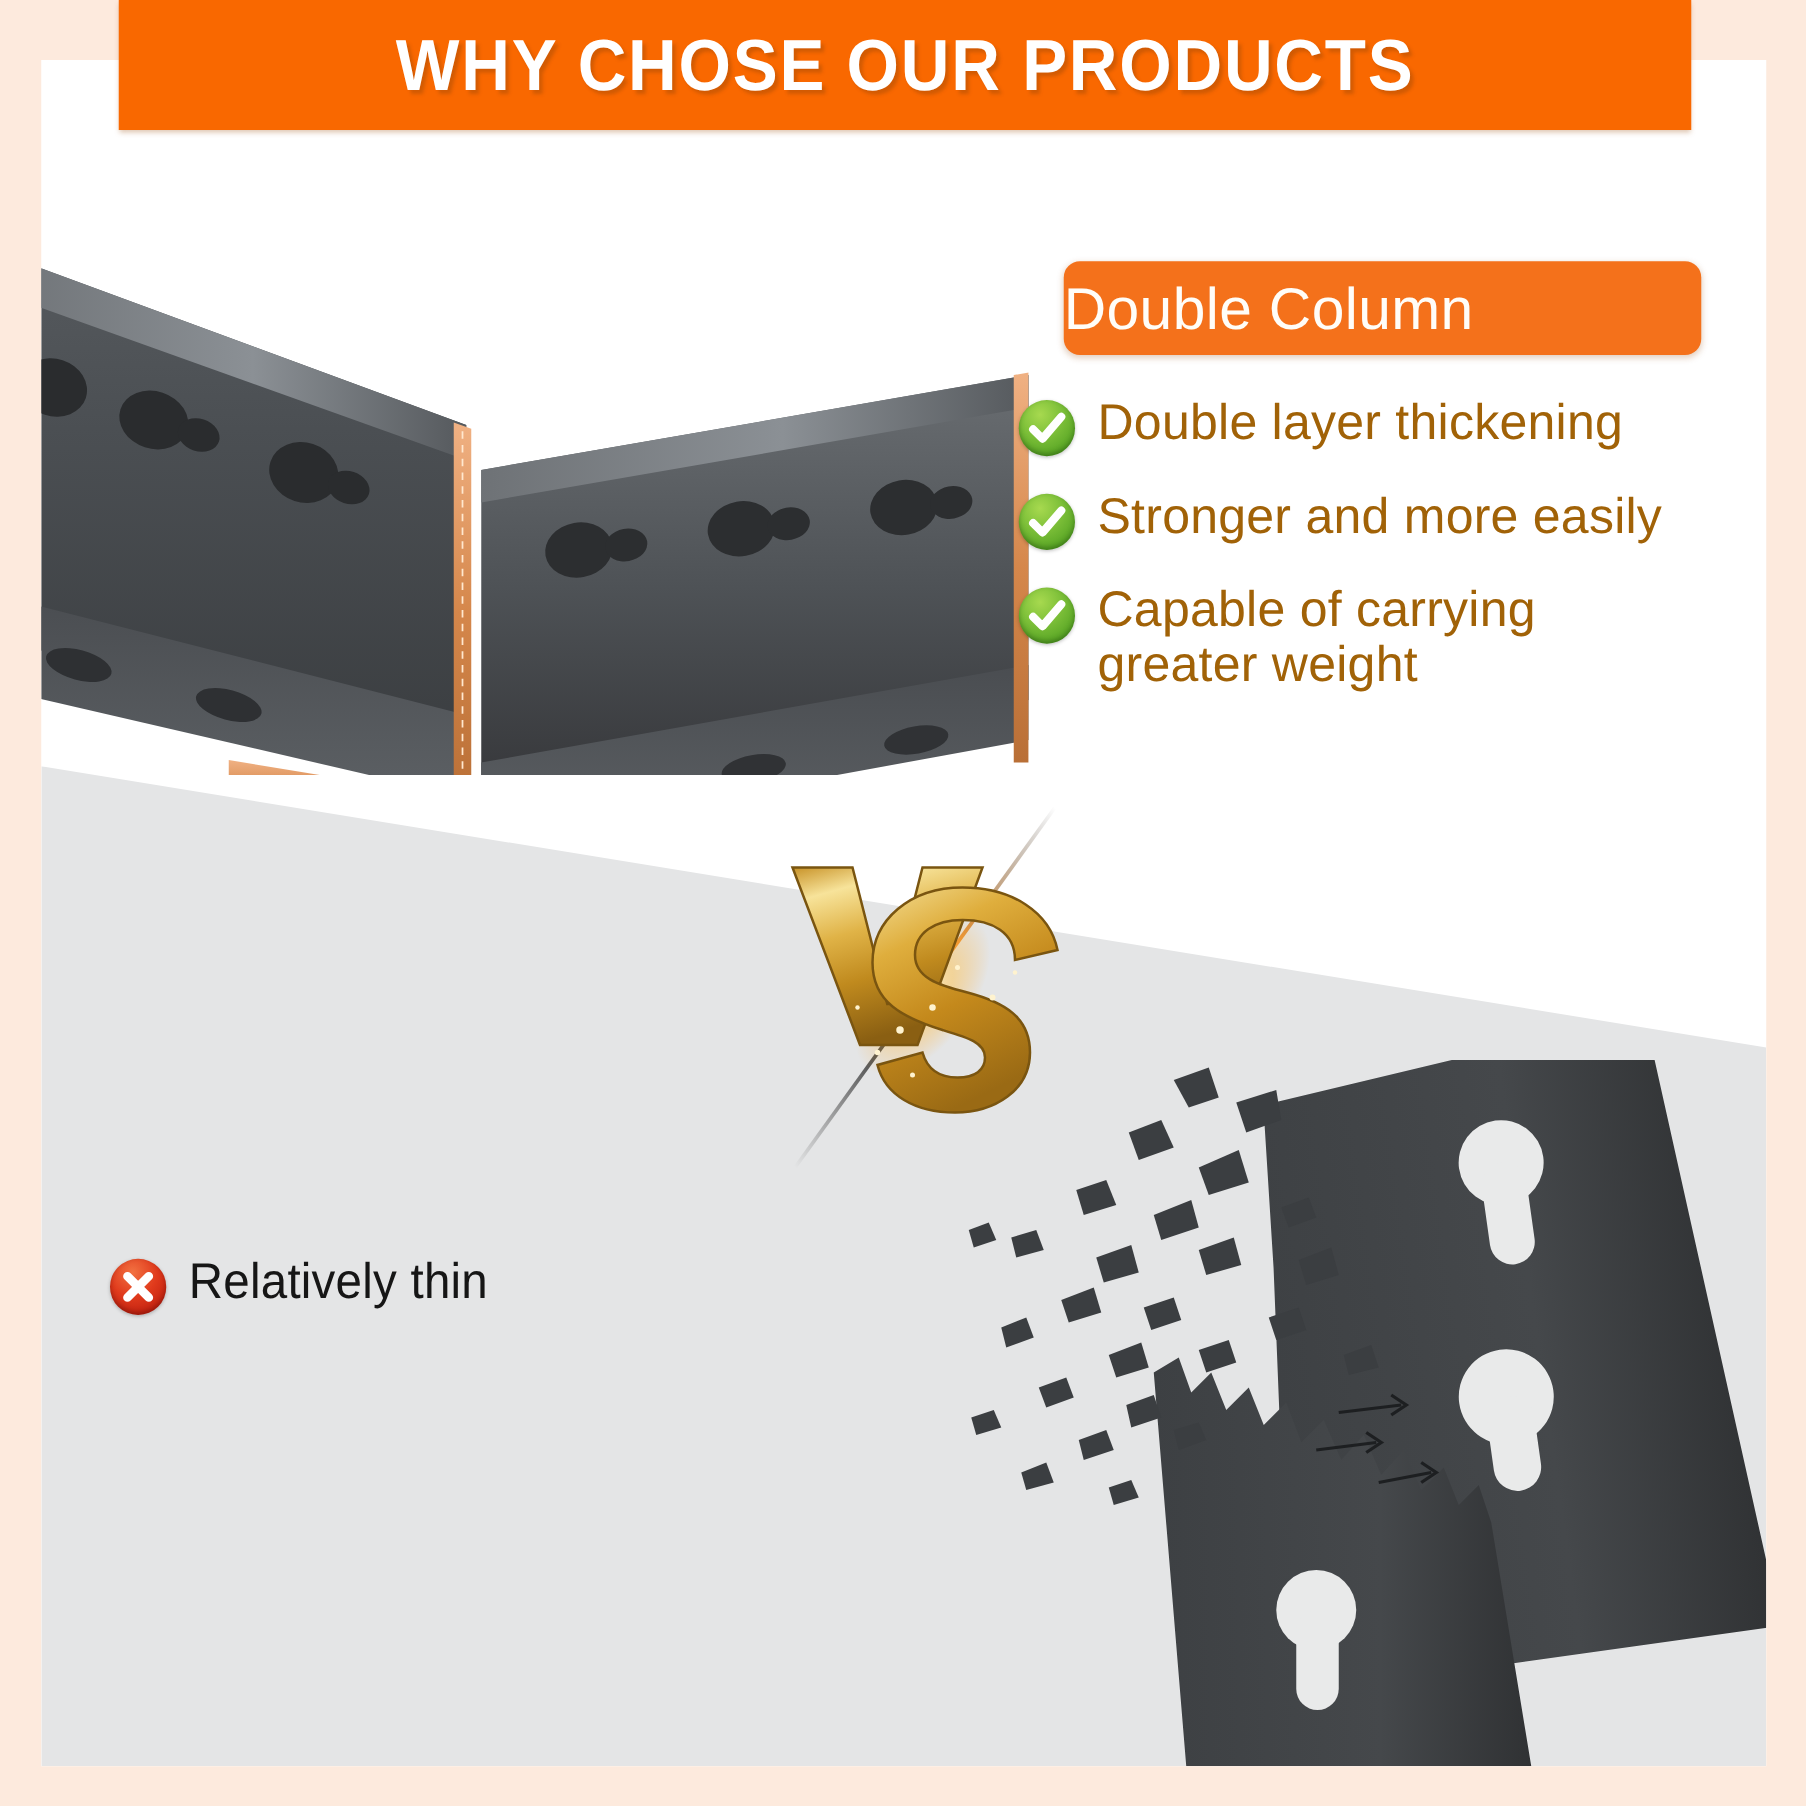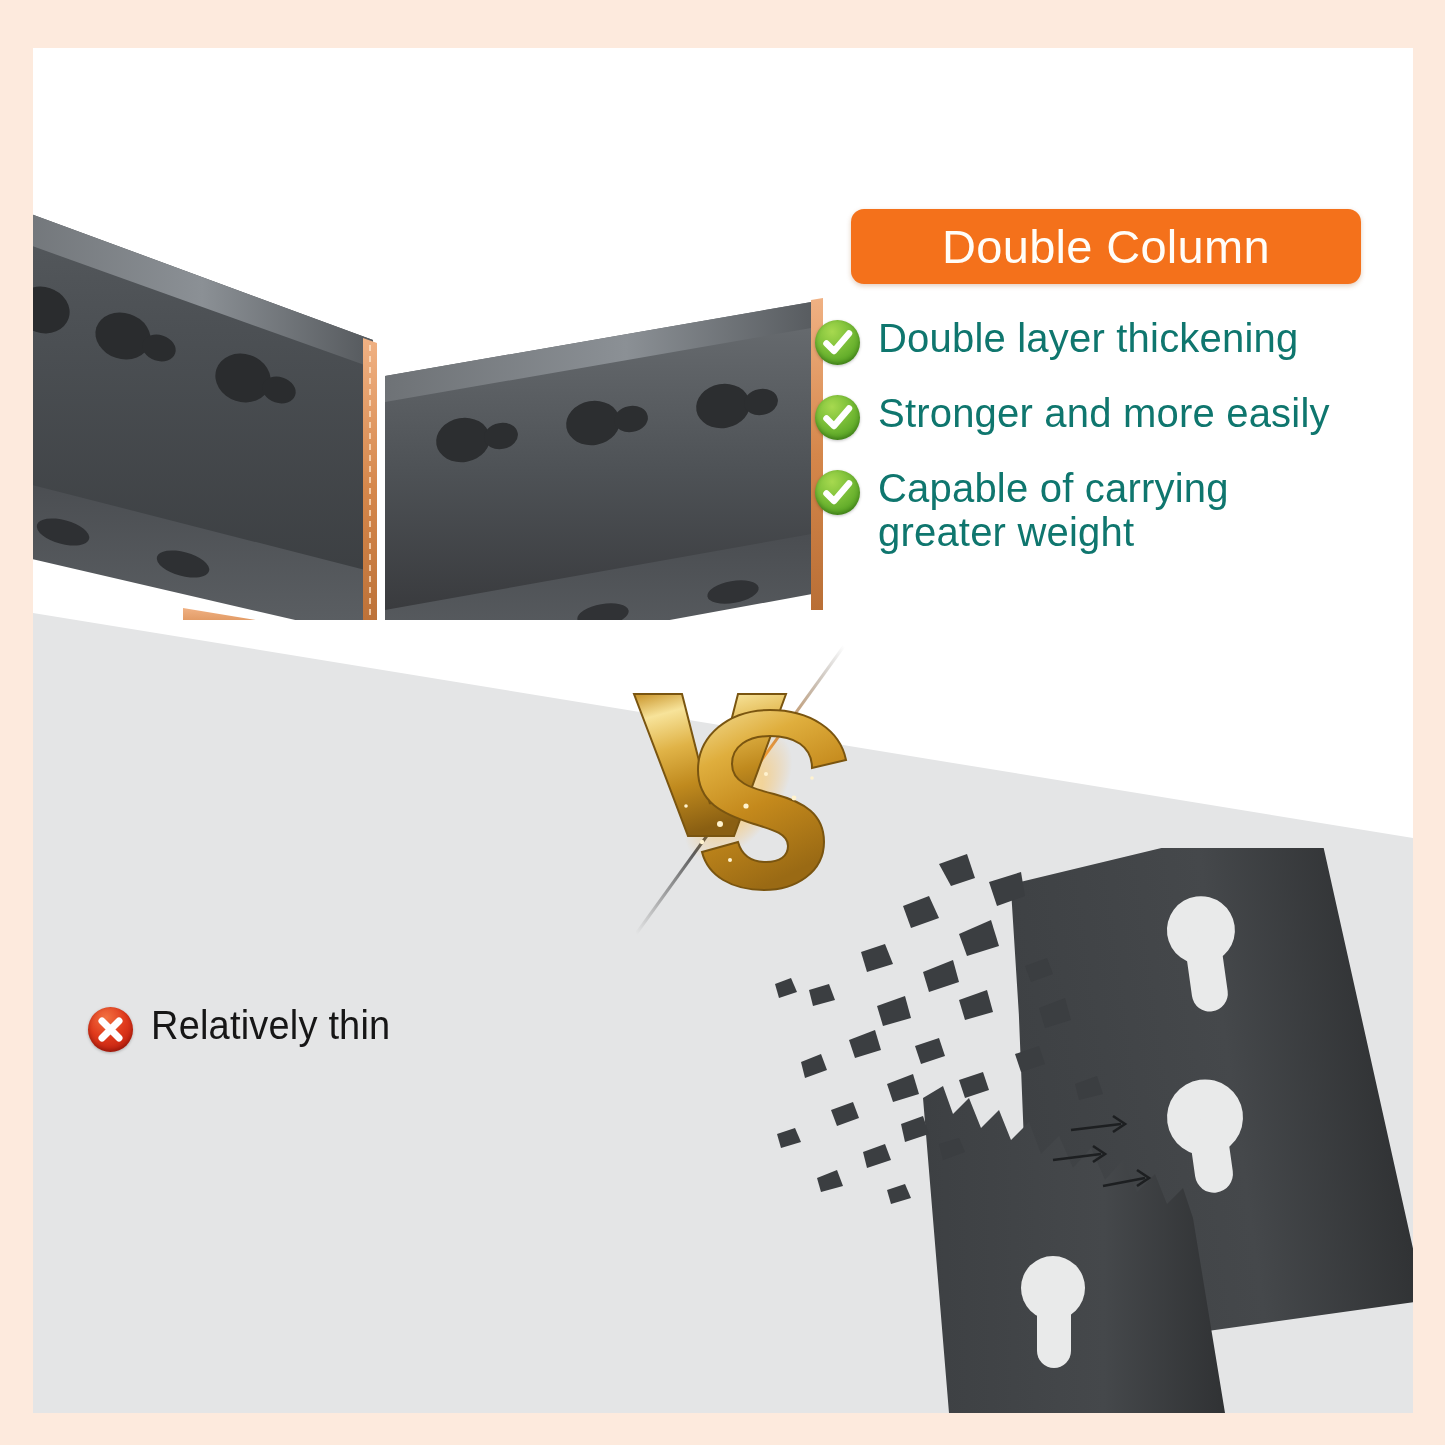--- a/index.html
+++ b/index.html
@@ -43,21 +43,21 @@
   
   .photo-top{
     position:absolute;left:0px;top:92px;width:790px;height:480px;
     overflow:hidden;
   }
   
   .badge{
     position:absolute;
     background:#f4711b;
     border-radius:13px;
-    display:flex;align-items:center;justify-content:center;
+    display:flex;align-items:center;
     box-shadow:0 2px 5px rgba(150,80,20,.28);
     z-index:30;
   }
   .badge-label{
     color:#fffdf8;font-size:47px;font-weight:400;letter-spacing:.3px;
     white-space:nowrap;
   }
   #badge-double{left:818px;top:161px;width:510px;height:75px;}
   #badge-single{left:103px;top:849px;width:495px;height:75px;}
   
@@ -79,21 +79,21 @@
   }
   .mark.no{
     background:radial-gradient(circle at 40% 24%, #f27141 0%, #e03a1c 45%, #b81a0d 92%);
     box-shadow:inset 0 -2px 4px rgba(90,10,5,.45), 0 1px 3px rgba(0,0,0,.25);
   }
   .mark svg{position:absolute;left:0;top:0;}
   .btext{
     font-size:40px;line-height:44px;
     letter-spacing:.2px;
   }
-  #bullets-pros .btext{color:#0f766e;}
+  #bullets-pros .btext{color:#a16207;}
   #bullets-cons .btext{color:#161616;transform:scaleX(.95);transform-origin:left center;}
   
   .vs-wrap{
     position:absolute;left:565px;top:580px;width:320px;height:320px;z-index:35;
   }
   .vs-slash{
     position:absolute;left:0;top:0;width:320px;height:320px;
   }
   .vs-text{
     position:absolute;left:0;top:0;width:320px;height:320px;
@@ -382,14 +382,17 @@
         </span>
         <span class="btext">Relatively thin</span>
       </div>
 
 
 
     </div>
 
   </div>
 
+  <div class="banner">
+    <span class="banner-title">WHY CHOSE OUR PRODUCTS</span>
+  </div>
 
 </div>
 
 </body></html>

